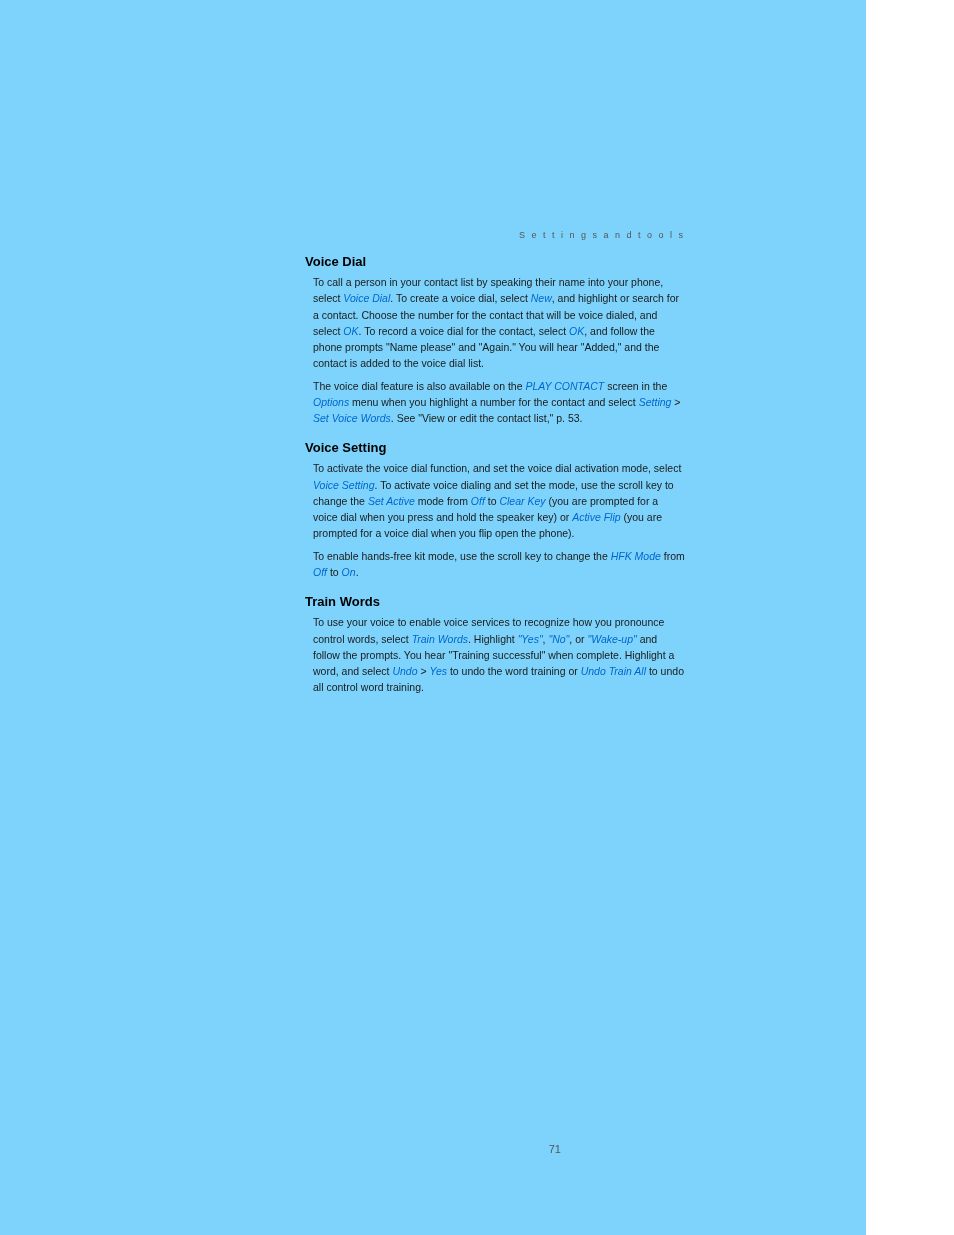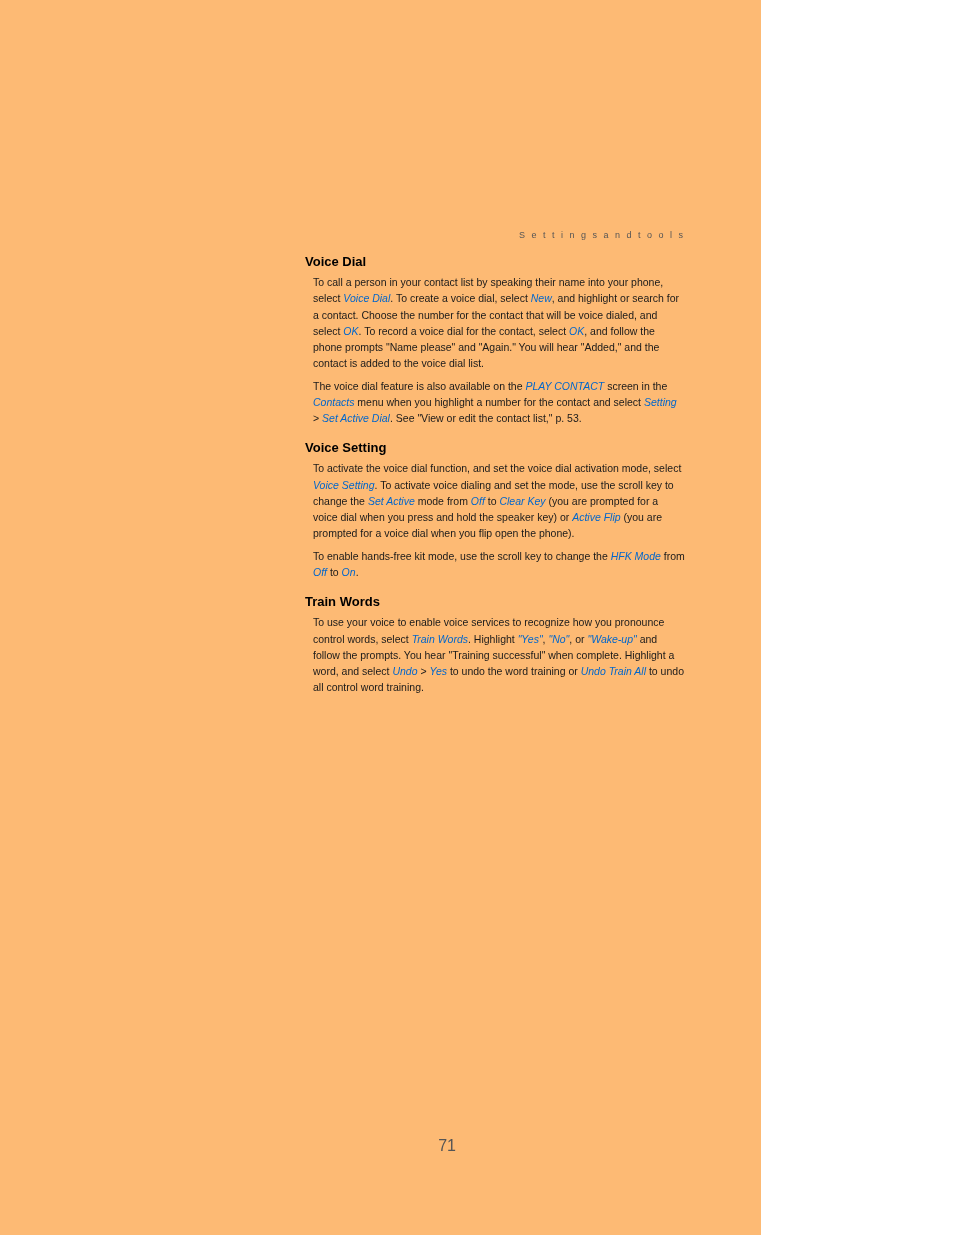--- a/index.html
+++ b/index.html
@@ -11,23 +11,23 @@
     body {
       background: #ffffff;
       font-family: Arial, Helvetica, sans-serif;
       font-size: 11px;
       color: #1a1a1a;
       width: 954px;
       min-height: 1235px;
     }
 
     .page {
-      width: 761px;
+      width: 866px;
       min-height: 1235px;
-      background: #fdba74;
+      background: #7dd3fc;
       position: relative;
       padding: 0;
     }
 
     .content-area {
       position: absolute;
       top: 230px;
       left: 305px;
       width: 380px;
     }
@@ -66,39 +66,39 @@
     a.inline-link {
       color: #0066cc;
       font-style: italic;
       text-decoration: none;
     }
 
     .page-number {
       position: absolute;
       bottom: 80px;
       right: 305px;
-      font-size: 16px;
+      font-size: 11px;
       color: #555555;
     }
   </style>
 </head>
 <body>
 
 <div class="page">
   <div class="content-area">
     <div class="page-header">S e t t i n g s   a n d   t o o l s</div>
 
     <div class="section">
       <div class="section-title">Voice Dial</div>
       <div class="section-body">
         <p>
           To call a person in your contact list by speaking their name into your phone, select <a class="inline-link">Voice Dial</a>. To create a voice dial, select <a class="inline-link">New</a>, and highlight or search for a contact. Choose the number for the contact that will be voice dialed, and select <a class="inline-link">OK</a>. To record a voice dial for the contact, select <a class="inline-link">OK</a>, and follow the phone prompts "Name please" and "Again." You will hear "Added," and the contact is added to the voice dial list.
         </p>
         <p>
-          The voice dial feature is also available on the <a class="inline-link">PLAY CONTACT</a> screen in the <a class="inline-link">Contacts</a> menu when you highlight a number for the contact and select <a class="inline-link">Setting</a> &gt; <a class="inline-link">Set Active Dial</a>. See "View or edit the contact list," p. 53.
+          The voice dial feature is also available on the <a class="inline-link">PLAY CONTACT</a> screen in the <a class="inline-link">Options</a> menu when you highlight a number for the contact and select <a class="inline-link">Setting</a> &gt; <a class="inline-link">Set Voice Words</a>. See "View or edit the contact list," p. 53.
         </p>
       </div>
     </div>
 
     <div class="section">
       <div class="section-title">Voice Setting</div>
       <div class="section-body">
         <p>
           To activate the voice dial function, and set the voice dial activation mode, select <a class="inline-link">Voice Setting</a>. To activate voice dialing and set the mode, use the scroll key to change the <a class="inline-link">Set Active</a> mode from <a class="inline-link">Off</a> to <a class="inline-link">Clear Key</a> (you are prompted for a voice dial when you press and hold the speaker key) or <a class="inline-link">Active Flip</a> (you are prompted for a voice dial when you flip open the phone).
         </p>

